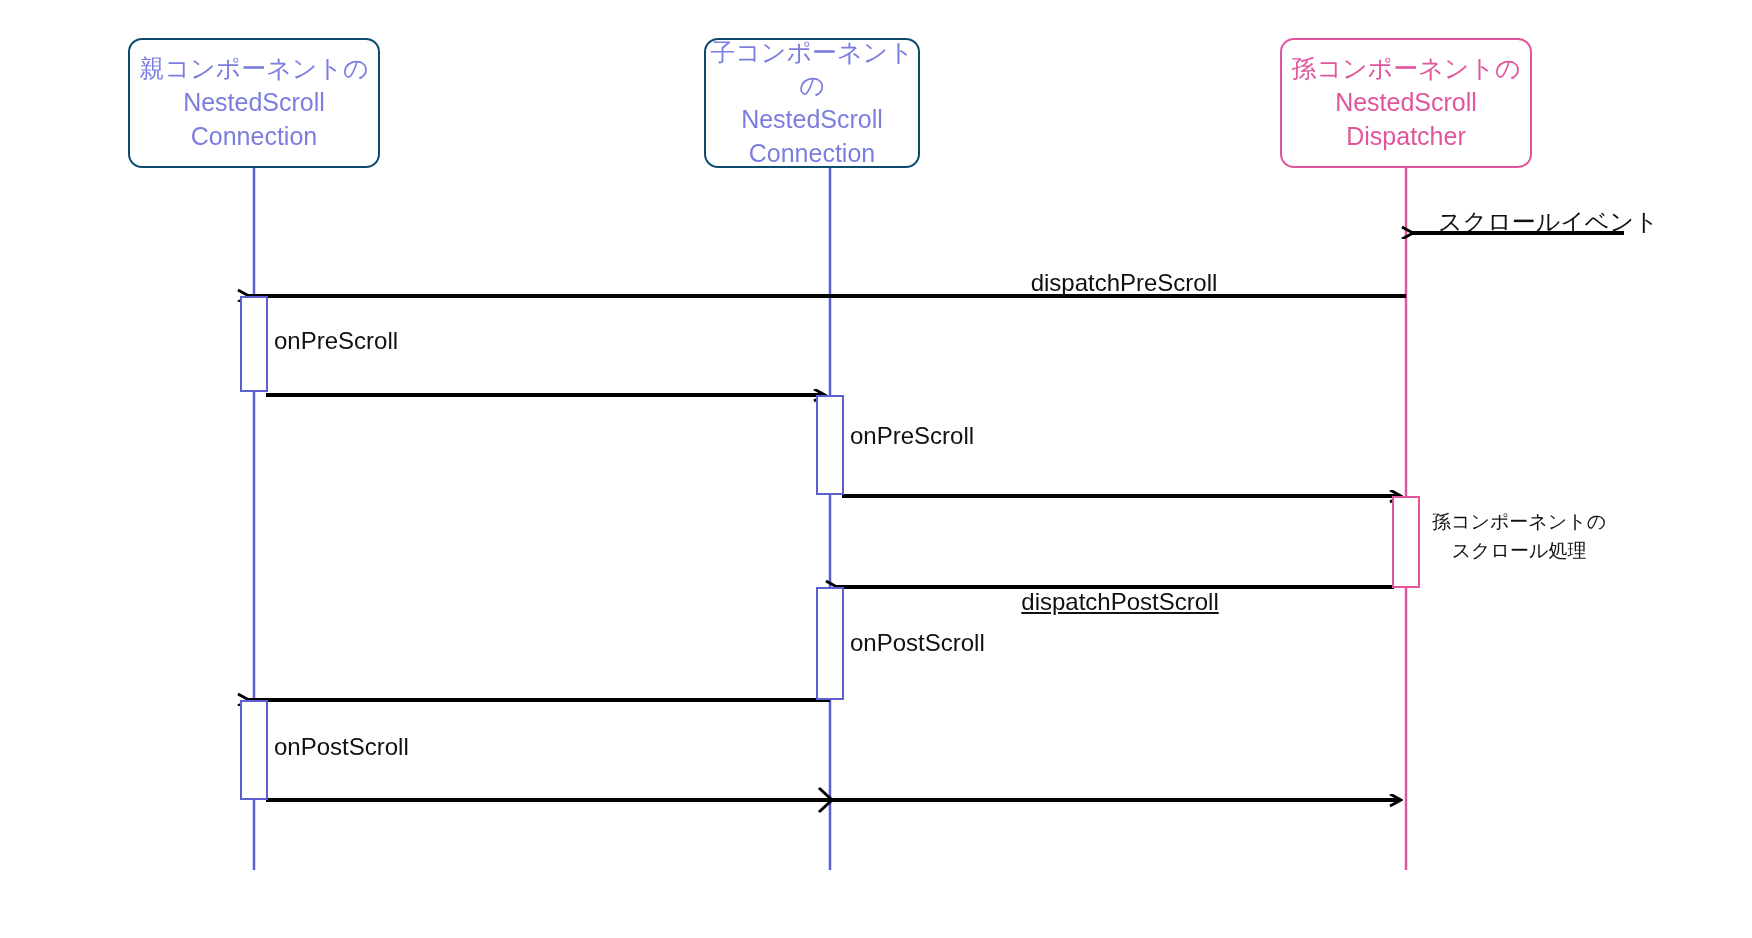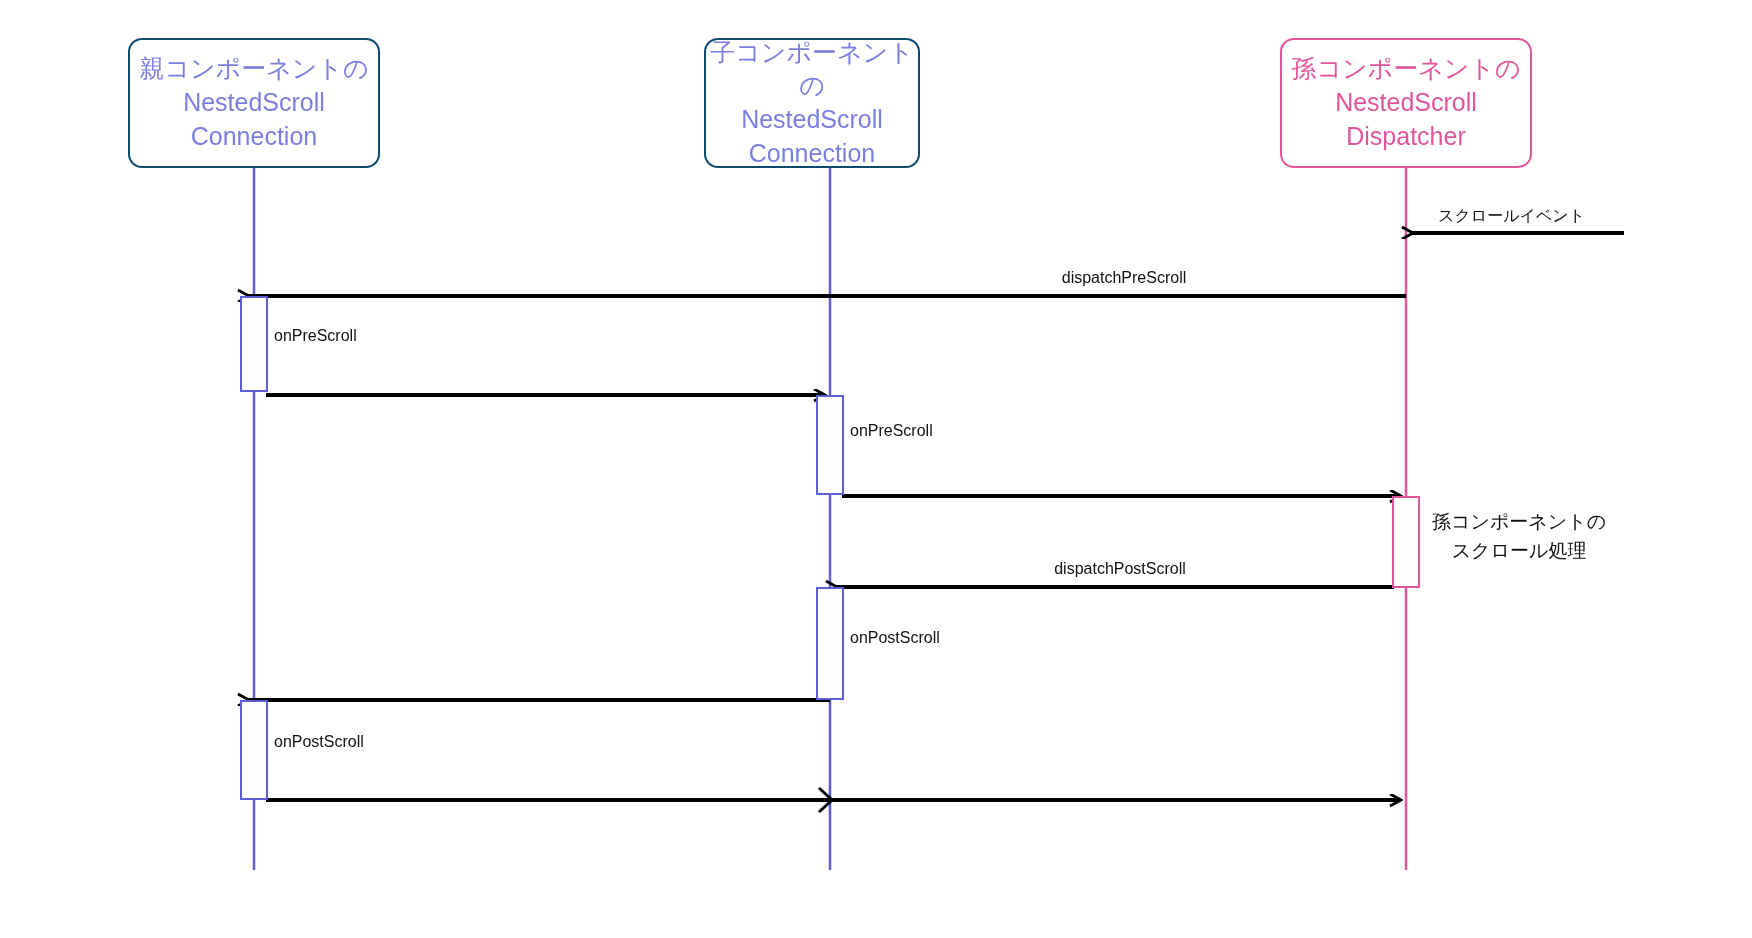--- a/index.html
+++ b/index.html
@@ -13,21 +13,21 @@
   .participant{
     position:absolute;box-sizing:border-box;
     border-radius:14px;background:#fff;
     display:flex;align-items:center;justify-content:center;
     text-align:center;line-height:1.35;font-size:25px;
     white-space:pre-line;
   }
   .p-blue{border:2px solid #0c4a6e;color:#7b7ede;}
   .p-pink{border:2px solid #e0559c;color:#e0559c;}
   .msg-label{
-    position:absolute;font-size:16px;color:#111;
+    position:absolute;font-size:24px;color:#111;
     white-space:nowrap;
   }
   .msg-label.centered{transform:translateX(-50%);text-align:right;}
   .note-label{
     position:absolute;font-size:19px;color:#111;
     line-height:1.5;text-align:center;white-space:pre-line;
   }
   .act-bar{position:absolute;box-sizing:border-box;background:#fff;}
   .act-blue{border:2px solid #5b5fd0;}
   .act-pink{border:2px solid #e0559c;}
@@ -82,21 +82,21 @@
 Connection</div>
 
   <div class="participant p-pink" style="left:1280px;top:38px;width:252px;height:130px;">孫コンポーネントの
 NestedScroll
 Dispatcher</div>
 
   <div class="msg-label" style="left:1438px;top:206px;">スクロールイベント</div>
 
   <div class="msg-label centered" style="left:1124px;top:269px;">dispatchPreScroll</div>
 
-  <div class="msg-label centered" style="left:1120px;top:560px;">dispatchPostScroll</div>
+  <div class="msg-label centered" style="left:1120px;top:588px;text-decoration:underline;">dispatchPostScroll</div>
 
   <div class="msg-label" style="left:274px;top:327px;">onPreScroll</div>
 
   <div class="msg-label" style="left:850px;top:422px;">onPreScroll</div>
 
   <div class="msg-label" style="left:850px;top:629px;">onPostScroll</div>
 
   <div class="msg-label" style="left:274px;top:733px;">onPostScroll</div>
 
   <div class="note-label" style="left:1432px;top:508px;">孫コンポーネントの

